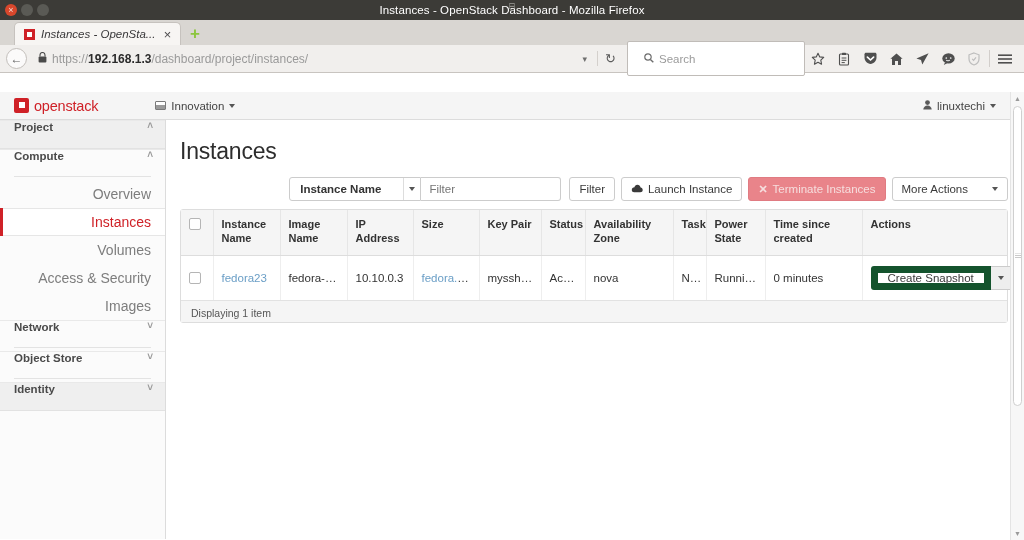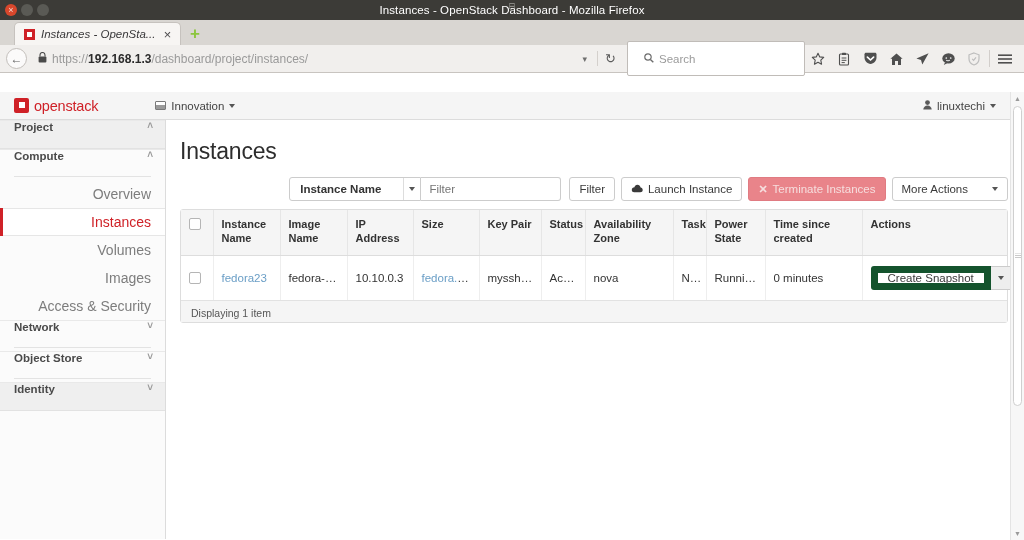--- a/index.html
+++ b/index.html
@@ -425,22 +425,22 @@
           <span class="chev">˄</span>
         </div>
 
         <div class="nav-group-hd sub">
           <span>Compute</span>
           <span class="chev">˄</span>
         </div>
         <div class="nav-link">Overview</div>
         <div class="nav-link active">Instances</div>
         <div class="nav-link">Volumes</div>
+        <div class="nav-link">Access &amp; Security</div>
         <div class="nav-link">Images</div>
-        <div class="nav-link">Access &amp; Security</div>
 
         <div class="nav-group-hd sub">
           <span>Network</span>
           <span class="chev">˅</span>
         </div>
         <div class="nav-group-hd sub">
           <span>Object Store</span>
           <span class="chev">˅</span>
         </div>
         <div class="nav-group-hd">

